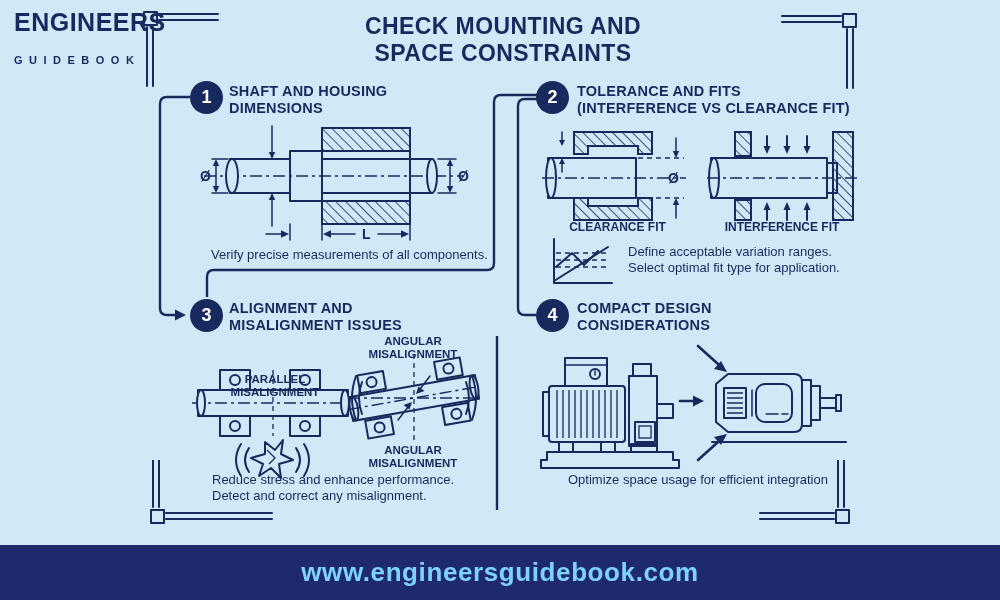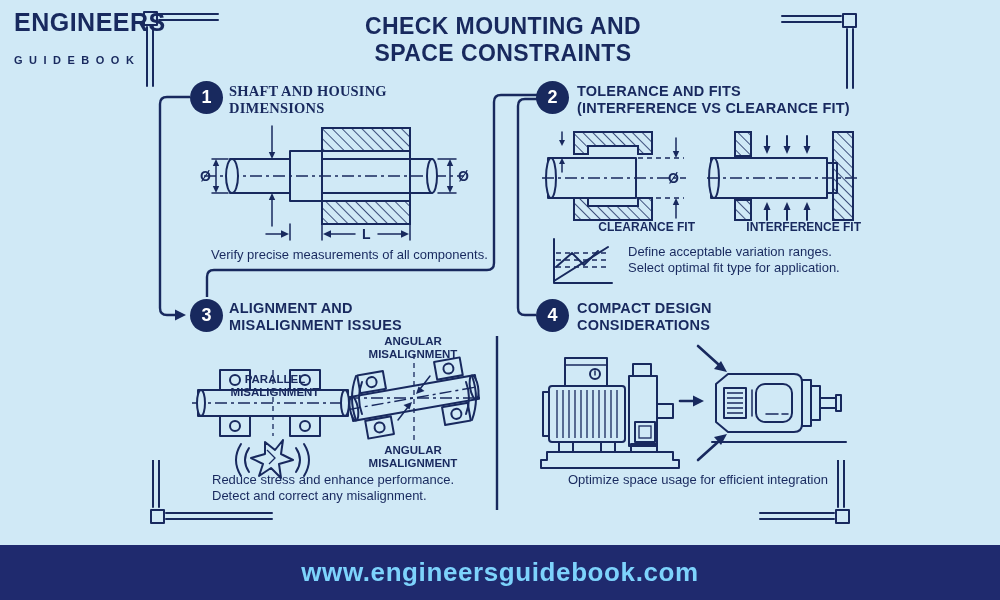--- a/index.html
+++ b/index.html
@@ -7,21 +7,21 @@
     font-family:"Liberation Sans",sans-serif;color:#18295e;overflow:hidden;}
   .abs{position:absolute;}
   .brand-name{font-weight:bold;font-size:25px;letter-spacing:.5px;color:#18295e;line-height:26px;}
   .brand-sub{font-weight:bold;font-size:11px;letter-spacing:6.5px;color:#18295e;margin-top:19px;}
   .title{width:420px;text-align:center;font-weight:bold;font-size:23px;line-height:27px;letter-spacing:.4px;}
   .num{width:33px;height:33px;border-radius:50%;background:#18295e;color:#fff;font-weight:bold;
     font-size:18px;display:flex;align-items:center;justify-content:center;z-index:3;}
   .h{font-weight:bold;font-size:14.5px;line-height:16.5px;letter-spacing:.2px;white-space:nowrap;z-index:2;}
   .cap{font-size:13px;line-height:16px;white-space:nowrap;}
   .sublabel{font-weight:bold;font-size:11.5px;line-height:13px;text-align:center;}
-  .fitlabel{font-weight:bold;font-size:12px;text-align:right;white-space:nowrap;}
+  .fitlabel{font-weight:bold;font-size:12px;text-align:center;white-space:nowrap;}
   .footer{left:0;right:0;top:545px;height:55px;background:#1f2a6e;display:flex;
     align-items:center;justify-content:center;}
   .footer-text{color:#7dd3fc;font-weight:bold;font-size:26px;letter-spacing:.6px;}
   
   .st{stroke:#18295e;stroke-width:2;fill:none;stroke-linecap:round;stroke-linejoin:round;}
   .st15{stroke:#18295e;stroke-width:1.5;fill:none;stroke-linecap:round;}
   .thin{stroke:#18295e;stroke-width:1.3;fill:none;}
   .fillnavy{fill:#18295e;stroke:none;}
   .bgfill{fill:#d0e9f6;stroke:#18295e;stroke-width:2;}
   .hr{fill:url(#hp);stroke:#18295e;stroke-width:2;}
@@ -79,21 +79,21 @@
     <path class="conn" d="M190,97 H167 Q160,97 160,104 V308 Q160,315 167,315 H176"></path>
     <polygon class="fillnavy" points="186,315 175,309.5 175,320.5"></polygon>
     <path class="conn" d="M537,95 H501 Q494,95 494,102 V263 Q494,270 487,270 H214 Q207,270 207,277 V297"></path>
     <path class="conn" d="M537,99 H525 Q518,99 518,106 V308 Q518,315 525,315 H536"></path>
     <line class="conn" x1="497" y1="336" x2="497" y2="510"></line>
   </svg>
 
   <div class="abs num" style="left:190px;top:81px;">
     <span>1</span>
   </div>
-  <div class="abs h" style="left:229px;top:83px;font-family:Liberation Serif, serif;">
+  <div class="abs h" style="left:229px;top:83px;">
     <div>SHAFT AND HOUSING</div>
     <div>DIMENSIONS</div>
   </div>
 
   <svg class="abs" style="left:200px;top:116px;z-index:2;" width="272" height="128" viewBox="0 0 272 128">
     <line class="cl" x1="4" y1="60" x2="264" y2="60"></line>
 
     <rect class="st" x="30" y="43" width="60" height="34"></rect>
     <ellipse class="bgfill" cx="32" cy="60" rx="6" ry="17"></ellipse>
     <rect class="st" x="90" y="35" width="32" height="50"></rect>

